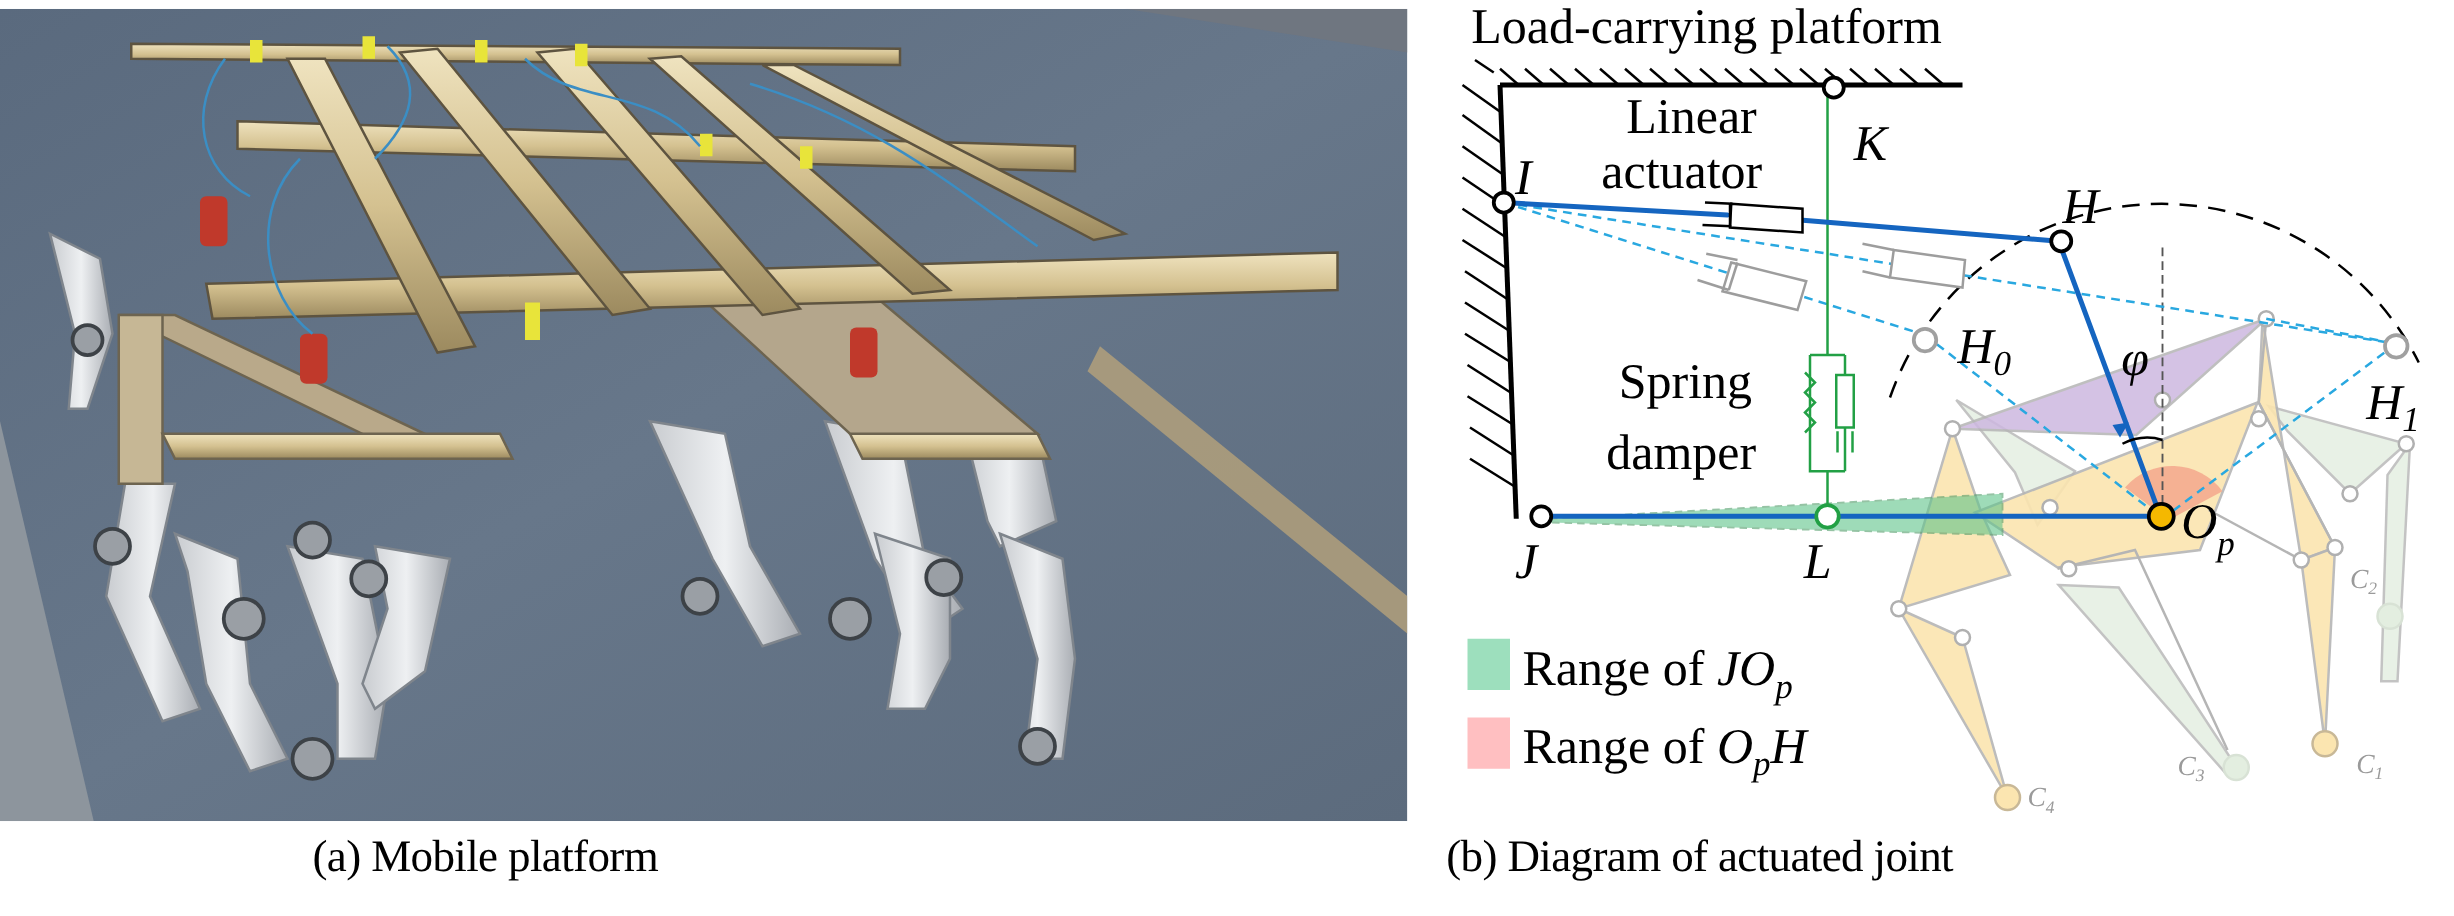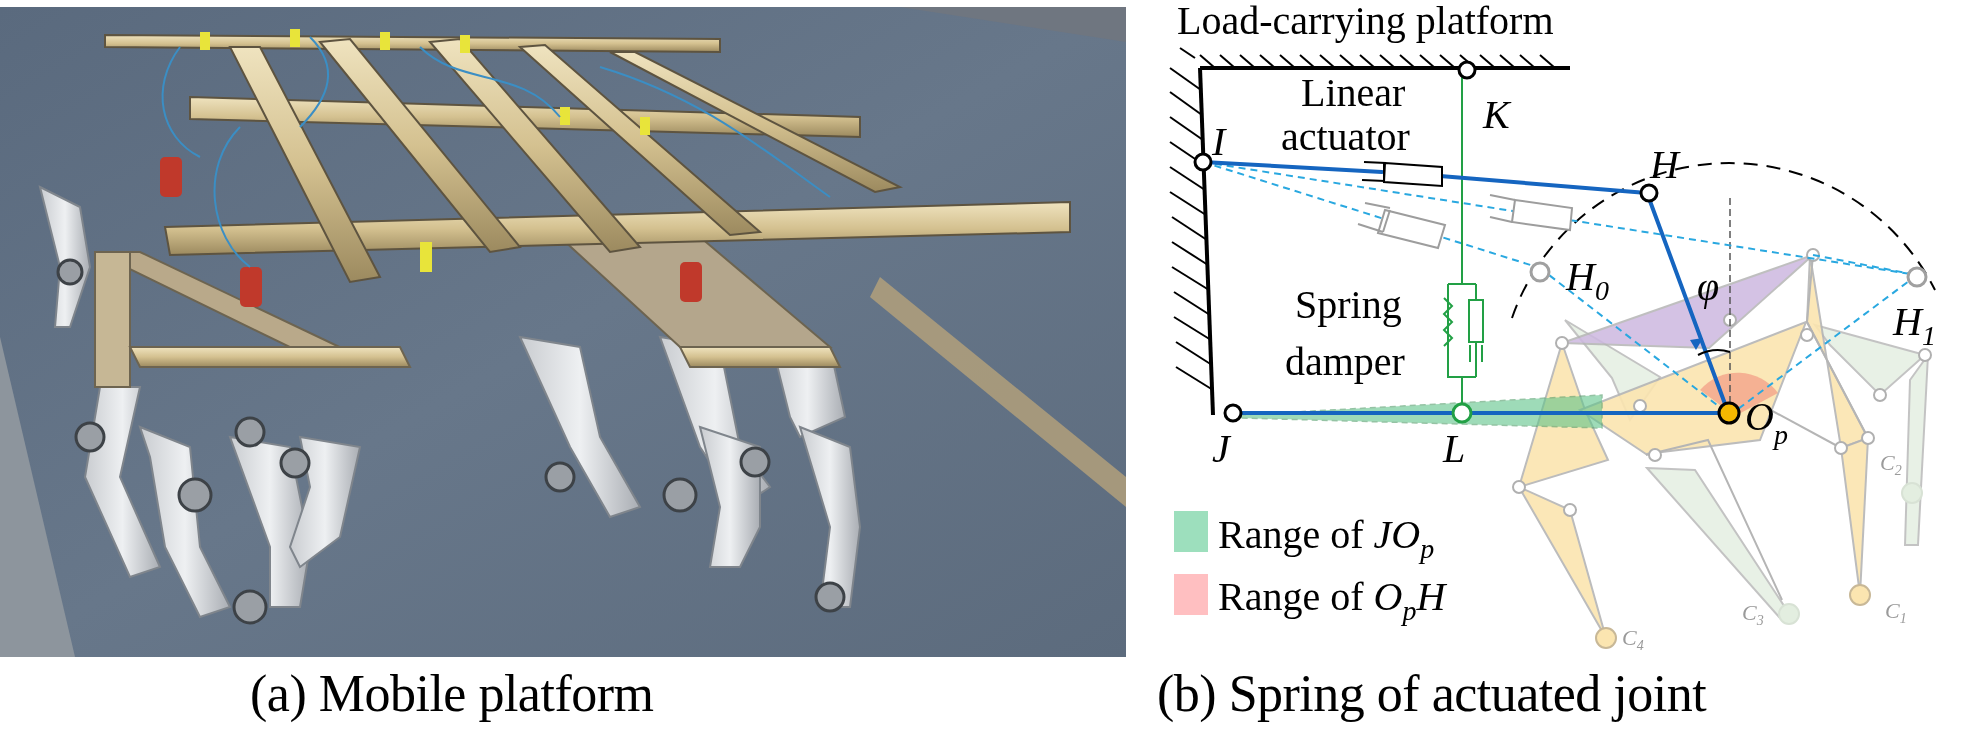--- a/index.html
+++ b/index.html
@@ -1,20 +1,20 @@
 <!DOCTYPE html>
 <html><head>
 <meta charset="utf-8">
 <style>
   html, body { margin: 0; padding: 0; background: #ffffff; }
   body { width: 1963px; height: 733px; position: relative; overflow: hidden;
          font-family: "Liberation Serif", "DejaVu Serif", serif; }
   .panel-a { position: absolute; left: 0; top: 7px; width: 1126px; height: 650px; overflow: hidden; }
   .panel-b { position: absolute; left: 1140px; top: 0; width: 823px; height: 660px; }
-  .caption { position: absolute; font-size: 52px; color: #000; white-space: nowrap; letter-spacing: -0.5px; }
+  .caption { position: absolute; font-size: 36px; color: #000; white-space: nowrap; letter-spacing: -0.5px; }
   .caption-a { left: 250px; top: 664px; }
   .caption-b { left: 1157px; top: 664px; }
   svg text { font-family: "Liberation Serif", "DejaVu Serif", serif; }
   .lbl { font-size: 40px; fill: #000; }
   .ital { font-style: italic; }
   .sub { font-size: 28px; }
   .small-c { font-size: 22px; fill: #9a9a9a; font-style: italic; }
 </style>
 </head>
 <body>
@@ -271,13 +271,13 @@
     <g>
       <rect x="1174" y="511" width="34" height="41" fill="#9ddfbd"></rect>
       <text class="lbl" x="1218" y="548"><tspan>Range of </tspan><tspan class="ital">JO</tspan><tspan class="ital sub" dy="10">p</tspan></text>
       <rect x="1174" y="574" width="34" height="41" fill="#ffbfc1"></rect>
       <text class="lbl" x="1218" y="610"><tspan>Range of </tspan><tspan class="ital">O</tspan><tspan class="ital sub" dy="10">p</tspan><tspan class="ital" dy="-10">H</tspan></text>
     </g>
   </svg>
 </div>
 
 <div class="caption caption-a">(a) Mobile platform</div>
-<div class="caption caption-b">(b) Spring of actuated joint</div>
+<div class="caption caption-b">(b) Diagram of actuated joint</div>
 
 </body></html>

